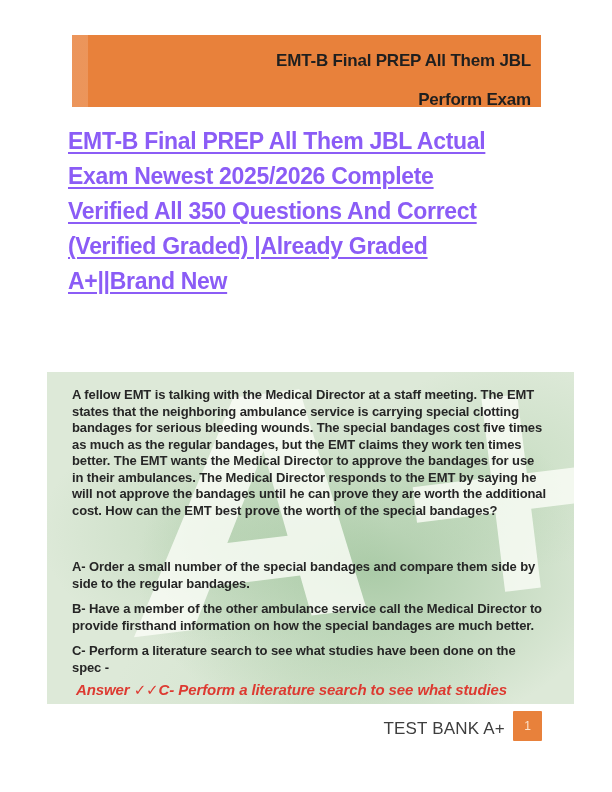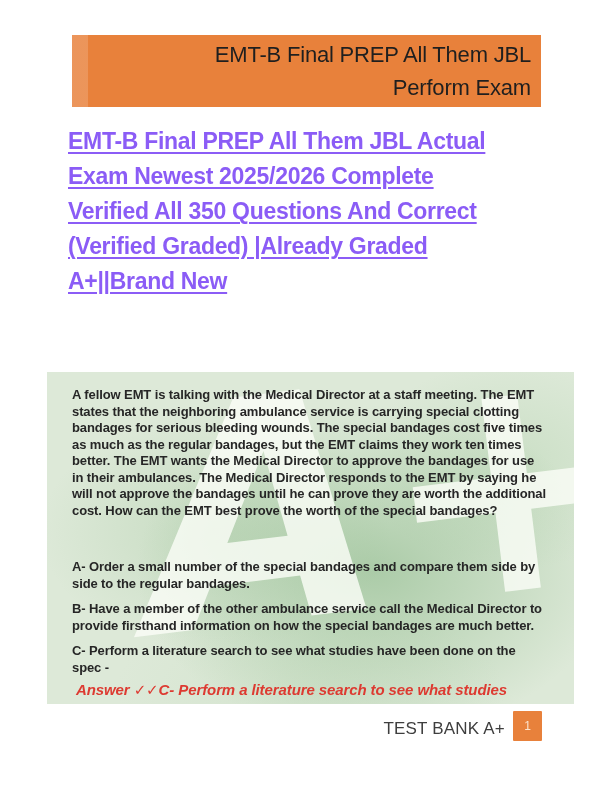--- a/index.html
+++ b/index.html
@@ -23,26 +23,27 @@
     top: 35px;
     width: 469px;
     height: 72px;
     background-color: var(--accent-orange, #E8813B);
     background-image: linear-gradient(90deg, rgba(255,255,255,0.16) 0 16px, rgba(255,255,255,0) 16px);
     box-sizing: border-box;
     padding: 3px 10px 0 0;
     text-align: right;
   }
   .banner-line {
-    font-size: 22px;
-    font-weight: normal;
+    font-size: 17px;
+    font-weight: bold;
     line-height: 33px;
     color: #1f1f1f;
     letter-spacing: -0.2px;
     white-space: nowrap;
+    margin-top: 6px;
   }
 
   
   .doc-title {
     position: absolute;
     left: 68px;
     top: 124px;
     width: 500px;
   }
   .title-line {

